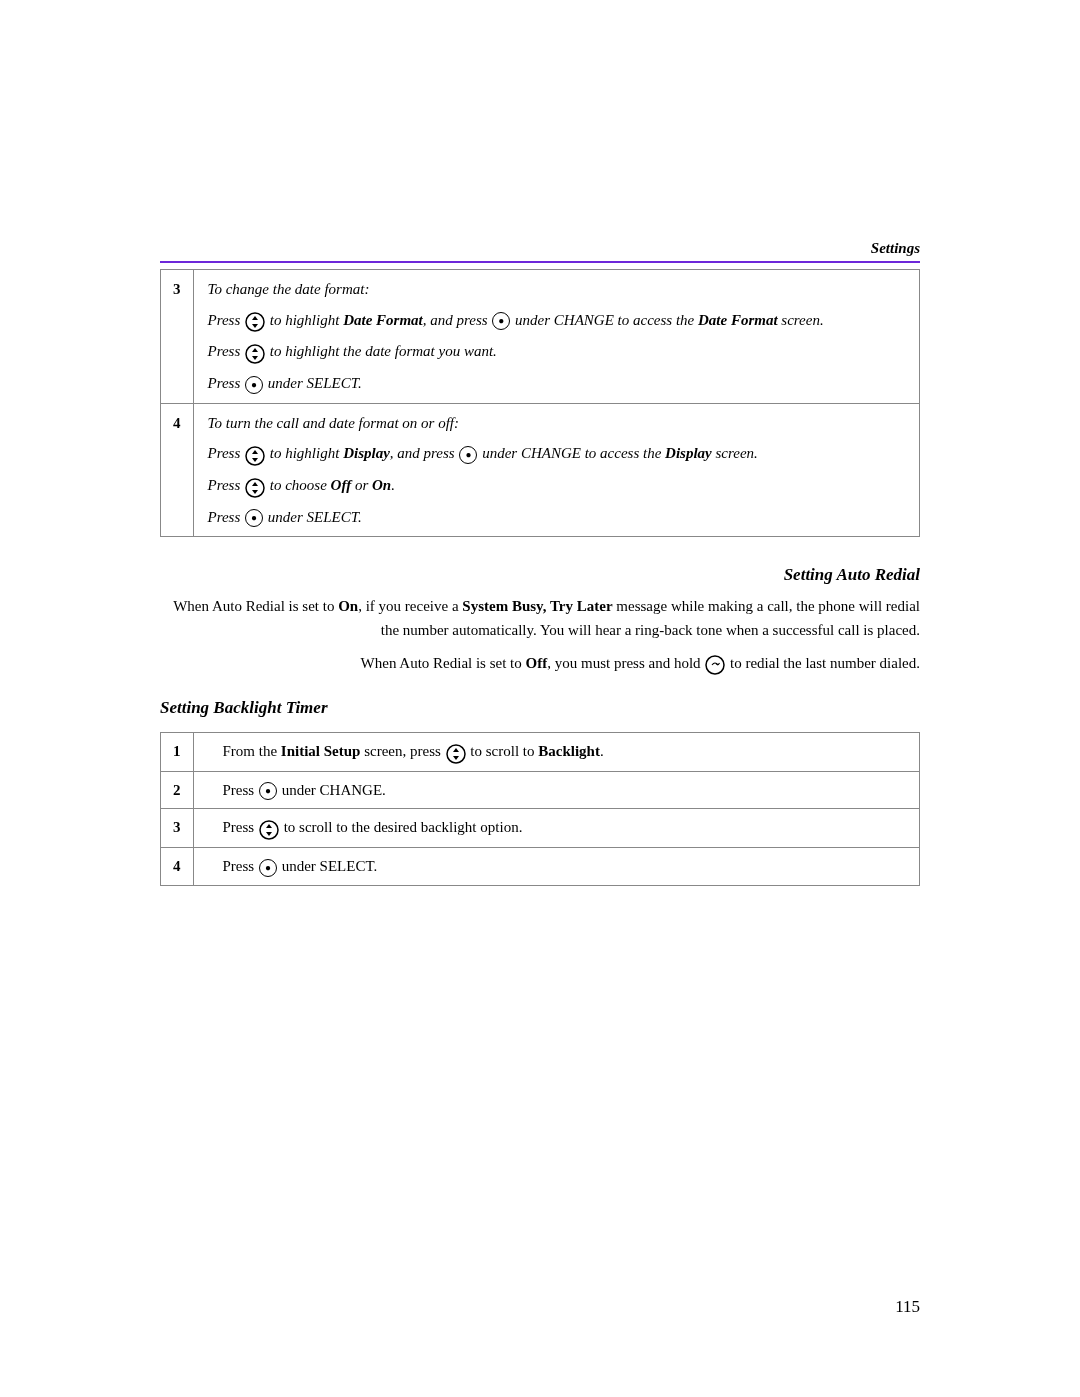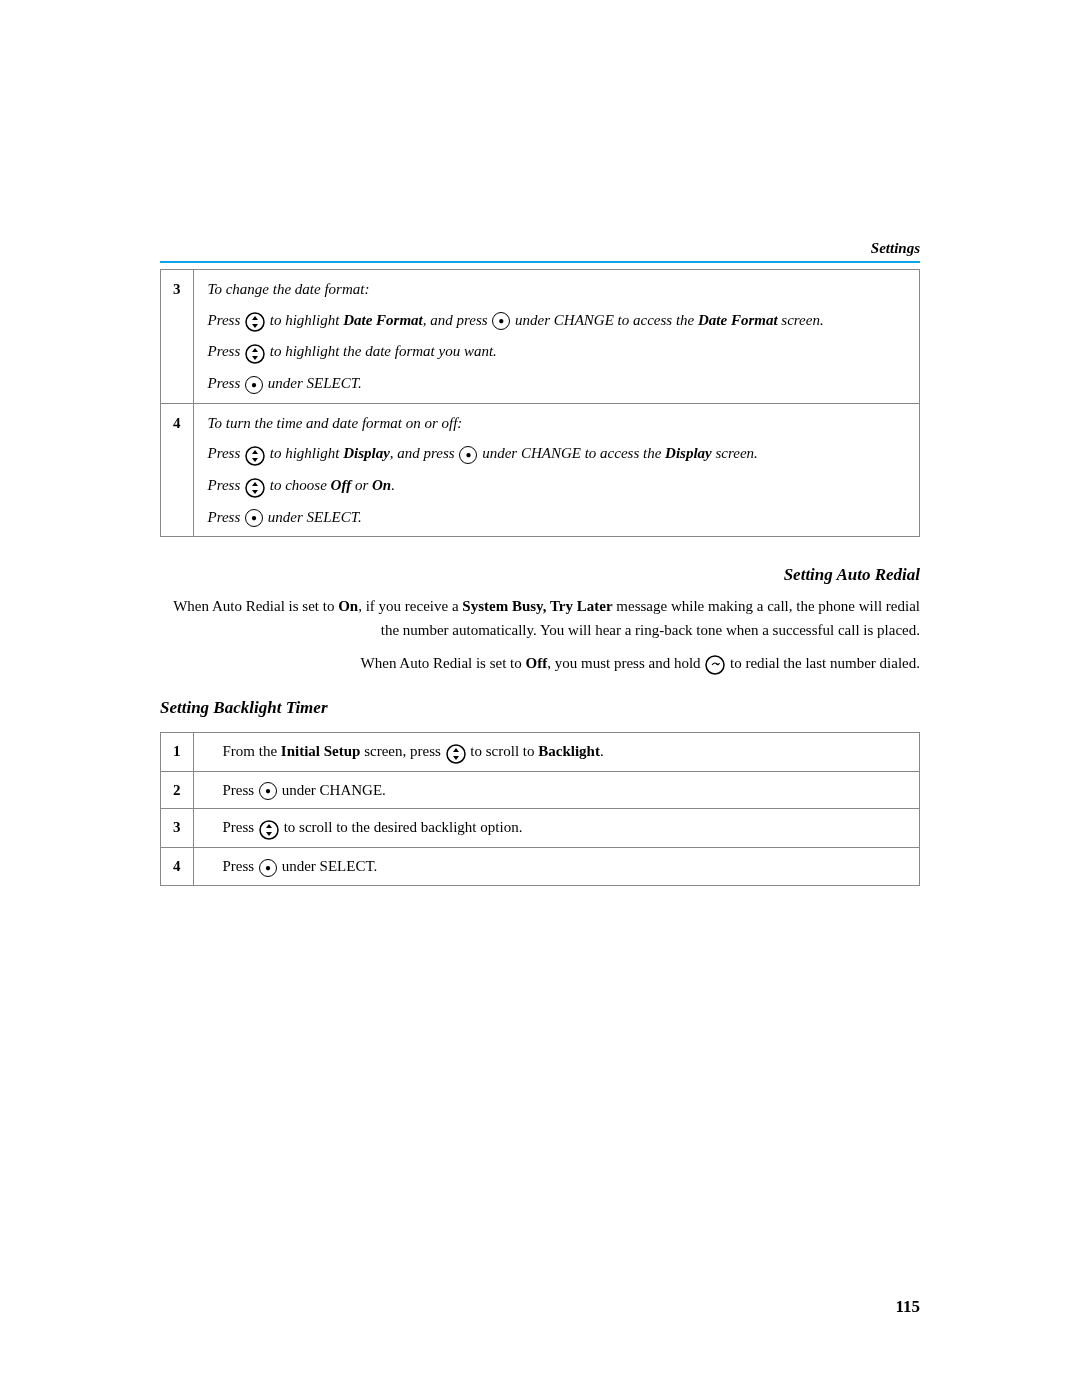--- a/index.html
+++ b/index.html
@@ -27,21 +27,21 @@
       padding-top: 240px;
     }
 
     
     .settings-header {
       text-align: right;
       font-style: italic;
       font-weight: bold;
       font-size: 15px;
       margin-bottom: 6px;
-      border-bottom: 2px solid #0ea5e9;
+      border-bottom: 2px solid #6d28d9;
       padding-bottom: 4px;
     }
 
     
     .instruction-table {
       width: 100%;
       border-collapse: collapse;
       margin-bottom: 28px;
     }
 
@@ -132,21 +132,21 @@
     .step-table td.desc {
       padding-left: 29px;
     }
 
     
     .page-number {
       position: absolute;
       bottom: 80px;
       right: 160px;
       font-size: 17px;
-      font-weight: bold;
+      font-weight: normal;
       margin-left: 16px;
     }
 
     
     .nav-icon {
       display: inline-block;
       vertical-align: middle;
       margin: 0 1px;
     }
 
@@ -189,21 +189,21 @@
             </div>
             <div class="step-para">
               Press <span class="icon-circle">●</span> under SELECT.
             </div>
           </td>
         </tr>
 
         <tr>
           <td class="step-num">4</td>
           <td class="step-content">
-            <div class="step-para">To turn the time and date format on or off:</div>
+            <div class="step-para">To turn the call and date format on or off:</div>
             <div class="step-para">
               Press <span class="nav-icon"><svg width="20" height="20" viewBox="0 0 20 20" class="svg-icon">
                     <circle cx="10" cy="10" r="9" fill="none" stroke="#000" stroke-width="1.5"></circle>
                     <polygon points="10,4 13,8 7,8" fill="#000"></polygon>
                     <polygon points="10,16 13,12 7,12" fill="#000"></polygon>
                   </svg></span> to highlight <strong>Display</strong>, and press <span class="icon-circle">●</span> under CHANGE to access the <strong>Display</strong> screen.
             </div>
             <div class="step-para">
               Press <span class="nav-icon"><svg width="20" height="20" viewBox="0 0 20 20" class="svg-icon">
                     <circle cx="10" cy="10" r="9" fill="none" stroke="#000" stroke-width="1.5"></circle>

